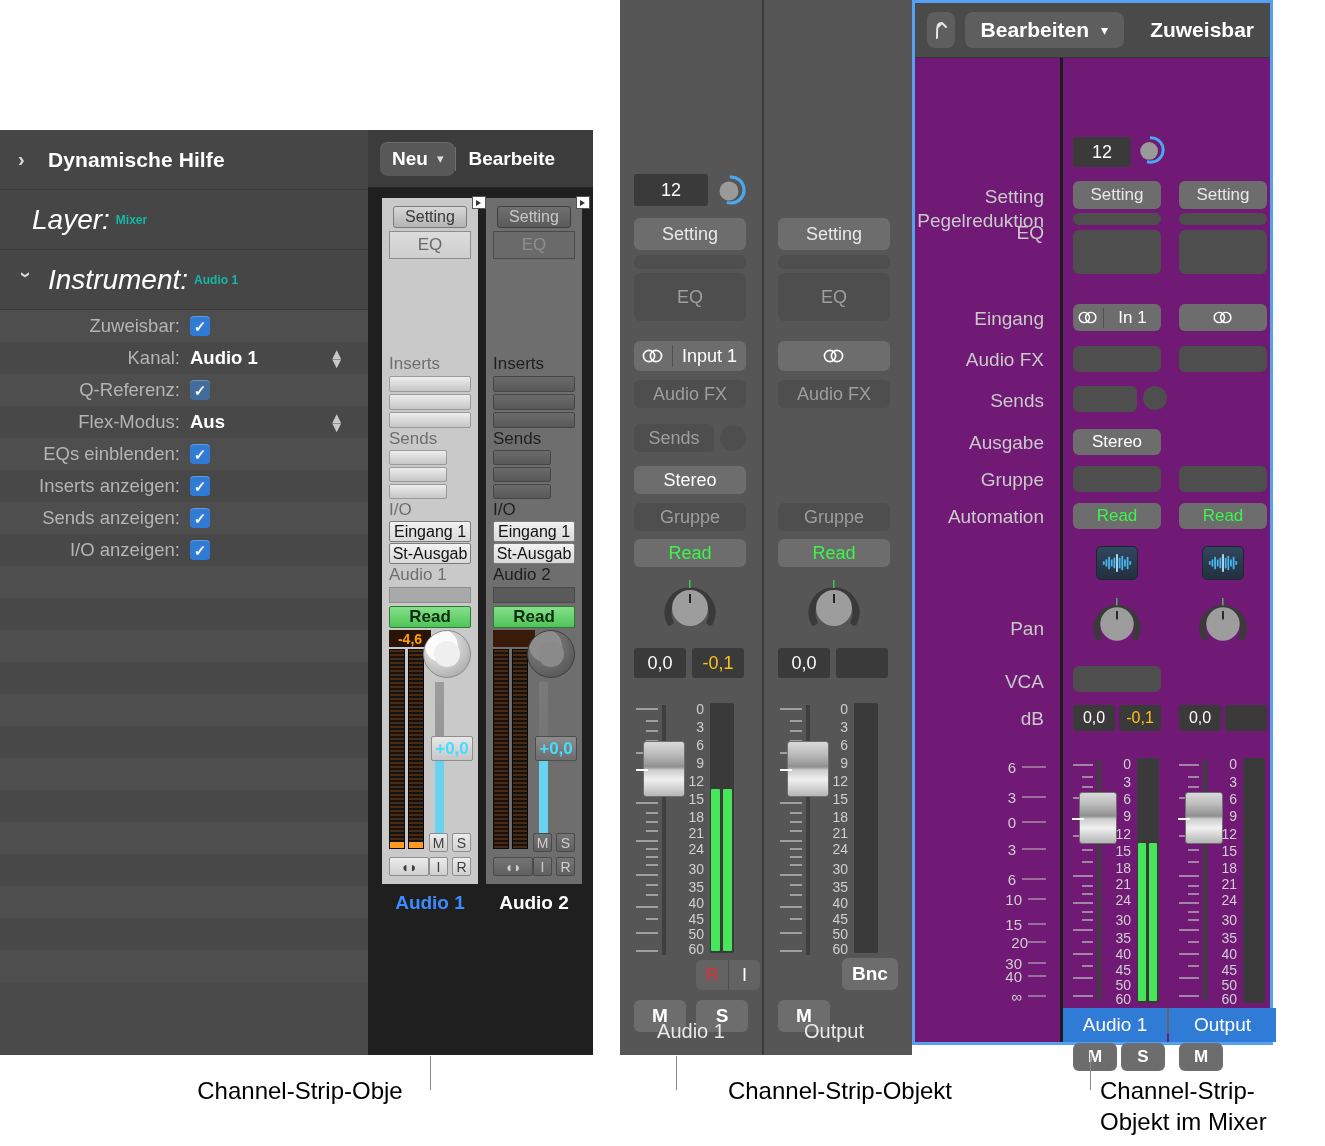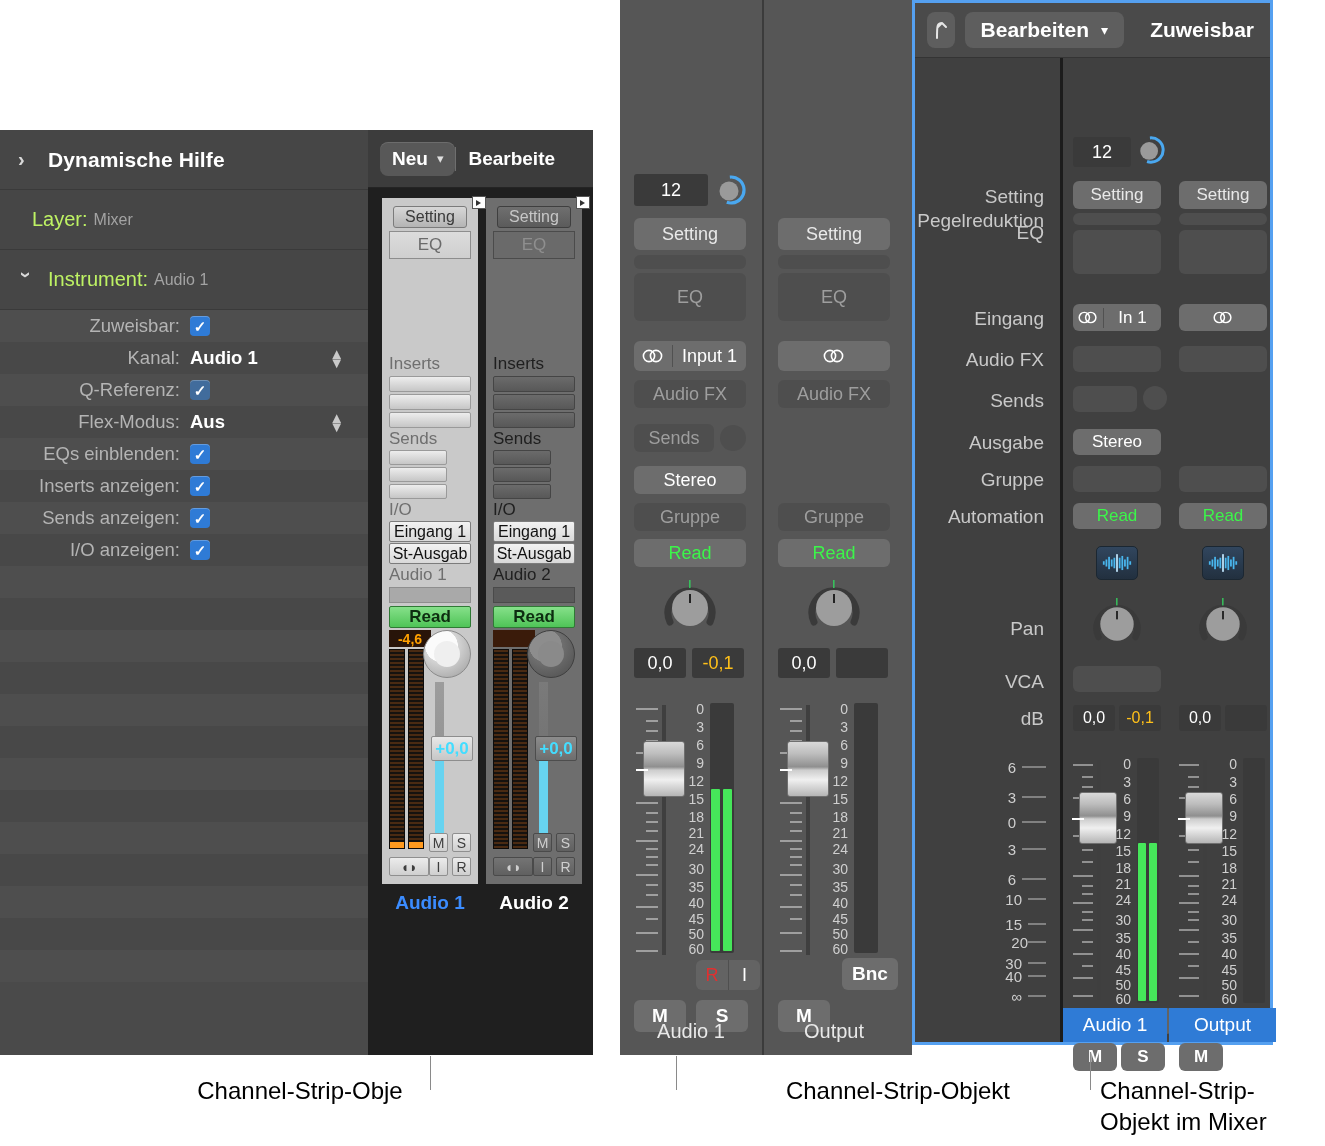--- a/index.html
+++ b/index.html
@@ -16,22 +16,22 @@
     background:#4a4a4a; overflow:hidden;
   }
   .insp-head {
     height:60px; display:flex; align-items:center; gap:14px;
     padding-left:18px; border-bottom:1px solid #3a3a3a;
     background:#464646;
   }
   .chev { color:#d8d8d8; font-size:20px; font-weight:600; width:16px; display:block; }
   .chev.down { transform:rotate(90deg); }
   .insp-title { color:#ffffff; font-size:21px; font-weight:700; letter-spacing:.1px; }
-  .insp-label-dim { color:#bef264; font-size:20px; font-weight:400; }
-  .insp-val { color:#a3a3a3; font-size:16px; font-weight:400; }
+  .insp-label-dim { color:#ffffff; font-size:28px; font-weight:400;font-style:italic; }
+  .insp-val { color:#14b8a6; font-size:12px; font-weight:700; }
 
   .rows { padding-top:0; }
   .row {
     height:32px; display:flex; align-items:center; justify-content:flex-start;
     padding-right:24px; position:relative;
   }
   .row:nth-child(odd) { background:#4e4e4e; }
   .row:nth-child(even){ background:#484848; }
   .row .lbl {
     color:#b4b4b4; font-size:18.5px; text-align:right;
@@ -233,21 +233,21 @@
   .ms-btn { position:absolute; width:52px;height:32px;background:#6d6d6d;border-radius:6px;
       display:flex;align-items:center;justify-content:center; color:#fff; font-size:19px; font-weight:700;}
   .bnc-btn { position:absolute; height:32px; padding:0 10px; background:#6d6d6d;border-radius:6px;
       display:flex;align-items:center;justify-content:center; color:#fff; font-size:19px; font-weight:700;}
   .iw-name { position:absolute; bottom:12px; left:0; right:0; text-align:center;
      color:#e9e9e9; font-size:20px; }
 
   
   #mixerwin {
     position:absolute; left:912px; top:0; width:361px; height:1045px;
-    background:#404040; border:3px solid #55a0f0;
+    background:#701a75; border:3px solid #55a0f0;
   }
   .mx-toolbar { height:55px; background:#4a4a4a; display:flex; align-items:center;
      padding-left:12px; gap:10px; border-bottom:1px solid #343434;}
   .mx-tbbtn { height:36px; border-radius:8px; background:#5e5e5e;
      display:flex;align-items:center;justify-content:center; gap:12px; padding:0 16px;
      color:#fff; font-size:21px; font-weight:700;}
   .mx-tbbtn.sq { width:52px; padding:0; }
   .mx-body { position:relative; height:984px; }
 
   .labelcol { position:absolute; left:0; top:0; width:137px; height:100%; }
@@ -1029,21 +1029,21 @@
 
   </div>
 </div>
 
 <div class="leader" style="left:430px; top:1056px; height:34px;" data-name="caption-leader-1"></div>
 <div class="caption" style="left:120px; top:1076px; width:360px;" data-name="caption-mixer-layer">
   <div data-name="caption-line-1">Channel-Strip-Obje</div>
 </div>
 
 <div class="leader" style="left:676px; top:1056px; height:34px;" data-name="caption-leader-2"></div>
-<div class="caption" style="left:670px; top:1076px; width:340px; text-align:right;" data-name="caption-info-window">
+<div class="caption" style="left:670px; top:1076px; width:340px; text-align:center;" data-name="caption-info-window">
   <div data-name="caption-line-1">Channel-Strip-Objekt</div>
 </div>
 
 <div class="leader" style="left:1090px; top:1052px; height:38px;" data-name="caption-leader-3"></div>
 <div class="caption" style="left:1100px; top:1076px; width:230px; text-align:left;" data-name="caption-mixer">
   <div data-name="caption-line-1">Channel-Strip-</div>
   <div data-name="caption-line-2">Objekt im Mixer</div>
 </div>
 
 </body></html>

